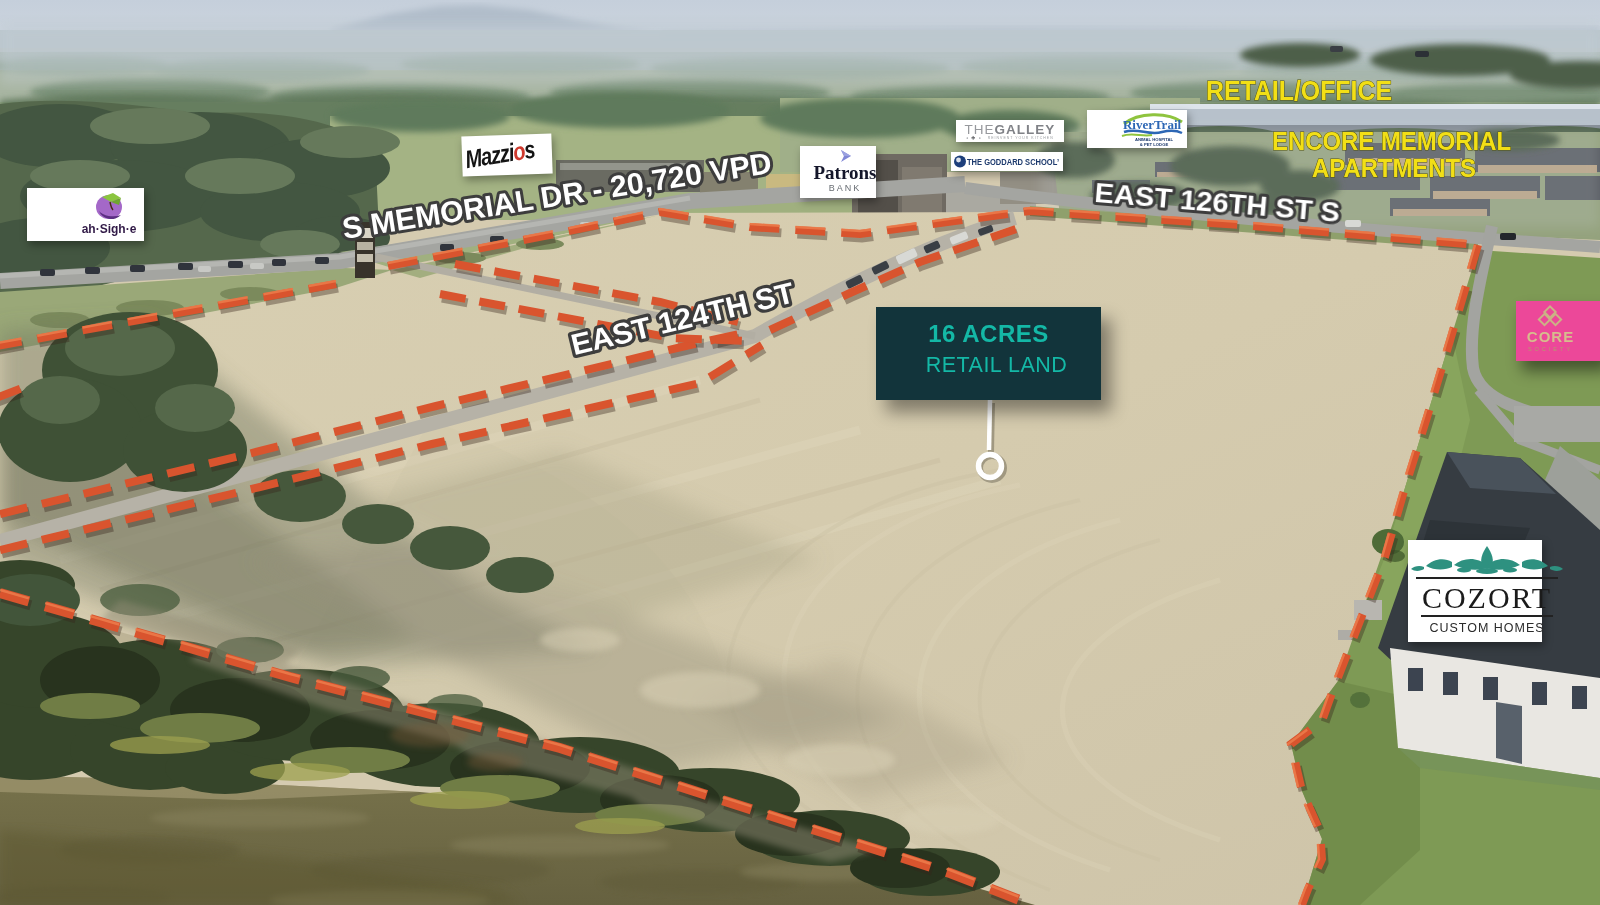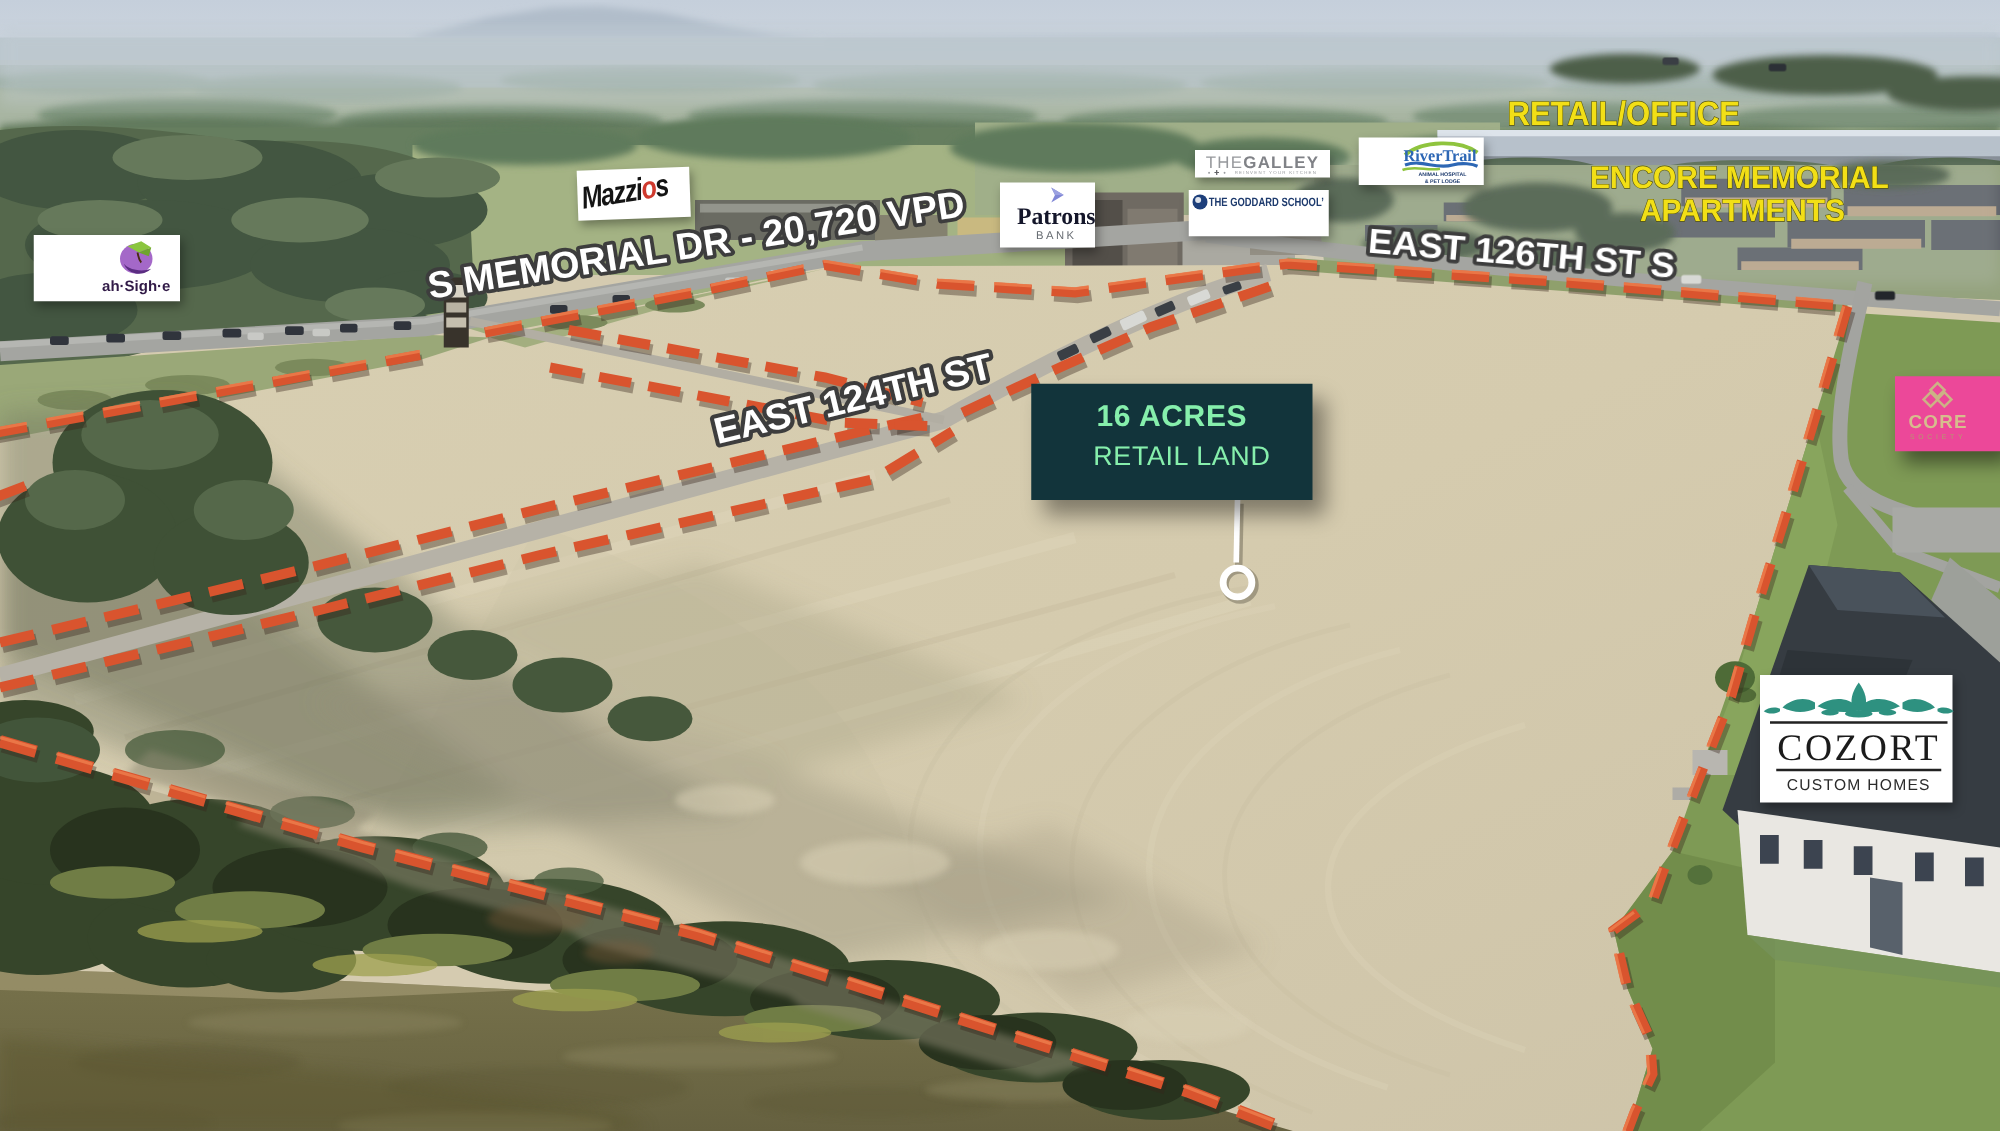--- a/index.html
+++ b/index.html
@@ -450,21 +450,21 @@
     <text x="45" y="33" text-anchor="middle" font-family="Liberation Serif,serif" font-weight="bold" font-size="19" fill="#14162a">Patrons</text>
     <text x="45" y="45" text-anchor="middle" font-family="Liberation Sans,sans-serif" font-size="9" letter-spacing="2" fill="#676c72">BANK</text>
   </svg>
 </div>
 
 <div class="box" style="left:956px;top:120px;width:108px;height:22px;">
   <div style="margin-top:2px;text-align:center;font-size:13.5px;letter-spacing:1px;"><span style="font-weight:400;color:#97999d;">THE</span><span style="font-weight:bold;color:#808287;">GALLEY</span></div>
   <div style="text-align:center;font-size:3.5px;color:#9a9da1;letter-spacing:1px;margin-top:-1px;">● ➕ ● &nbsp; REINVENT YOUR KITCHEN</div>
 </div>
 
-<div class="box" style="left:951px;top:152px;width:112px;height:37px;">
+<div class="box" style="left:951px;top:152px;width:112px;height:19px;">
   <svg width="112" height="19" viewBox="0 0 112 19">
     <circle cx="9" cy="9.5" r="6" fill="#1d3f7b"></circle>
     <circle cx="7.5" cy="8" r="2.4" fill="#ffffff" opacity=".85"></circle>
     <text x="16" y="13" font-family="Liberation Sans,sans-serif" font-weight="bold" font-size="9.6" textLength="92" lengthAdjust="spacingAndGlyphs" fill="#1d3a6d">THE GODDARD SCHOOL’</text>
   </svg>
 </div>
 
 <div class="box" style="left:1087px;top:110px;width:69px;height:38px;padding-left:31px;">
   <svg width="69" height="38" viewBox="0 0 69 38">
     <path d="M6,14 C20,2 50,2 64,12" stroke="#8fc43e" stroke-width="3" fill="none"></path>
@@ -481,38 +481,38 @@
     <g stroke="#cbb285" stroke-width="2" fill="none">
       <rect x="30" y="7" width="8" height="8" transform="rotate(45 34 11)"></rect>
       <rect x="24.5" y="14.5" width="8" height="8" transform="rotate(45 28.5 18.5)"></rect>
       <rect x="35.5" y="14.5" width="8" height="8" transform="rotate(45 39.5 18.5)"></rect>
     </g>
     <text x="34.5" y="41" text-anchor="middle" font-family="Liberation Sans,sans-serif" font-weight="bold" font-size="15" letter-spacing="1" fill="#d6bd8d">CORE</text>
     <text x="34.5" y="50" text-anchor="middle" font-family="Liberation Sans,sans-serif" font-size="5.5" letter-spacing="3" fill="#b49a6e">SOCIETY</text>
   </svg>
 </div>
 
-<div class="box" style="left:1408px;top:540px;width:154px;height:102px;">
+<div class="box" style="left:1408px;top:540px;width:134px;height:102px;">
   <svg width="158" height="102" viewBox="0 0 158 102">
     <g fill="#2e9180">
       <path d="M79,6 C84,13 87,21 83,28 L75,28 C71,21 74,13 79,6 Z"></path>
       <path d="M79,26 C69,16 55,18 46,25 C56,30 70,31 79,28 C88,31 102,30 112,25 C103,18 89,16 79,26 Z"></path>
       <path d="M44,22 C36,17 25,19 18,26 C27,31 38,30 44,27 Z"></path>
       <path d="M114,22 C122,17 133,19 140,26 C131,31 120,30 114,27 Z"></path>
       <path d="M16,27 C12,25 6,26 3,29 C7,32 13,31 16,29 Z"></path>
       <path d="M142,27 C146,25 152,26 155,29 C151,32 145,31 142,29 Z"></path>
       <ellipse cx="79" cy="31" rx="11" ry="3"></ellipse>
       <ellipse cx="56" cy="30" rx="7" ry="2.4"></ellipse>
           <ellipse cx="102" cy="30" rx="7" ry="2.4"></ellipse>
     </g>
     <rect x="8" y="37" width="142" height="2" fill="#222"></rect>
     <text x="79" y="68" text-anchor="middle" font-family="Liberation Serif,serif" font-size="30" letter-spacing="2" fill="#1b1b1b">COZORT</text>
     <rect x="13" y="75" width="132" height="2" fill="#222"></rect>
     <text x="79" y="92" text-anchor="middle" font-family="Liberation Sans,sans-serif" font-size="12.5" letter-spacing="1" fill="#2b2b2b">CUSTOM HOMES</text>
   </svg>
 </div>
 
-<div style="position:absolute;left:825px;top:307px;width:225px;height:93px;background:#12343b;box-shadow:10px 12px 16px rgba(0,0,0,.4);text-align:center;color:#86efac;">
+<div style="position:absolute;left:876px;top:307px;width:225px;height:93px;background:#12343b;box-shadow:10px 12px 16px rgba(0,0,0,.4);text-align:center;color:#14b8a6;">
   <div style="margin-top:13px;font-size:24px;font-weight:bold;letter-spacing:.5px;">16 ACRES</div>
   <div style="margin-top:5px;font-size:21.5px;letter-spacing:.5px;margin-left:16px;">RETAIL LAND</div>
 </div>
 
 </div>
 
 </body></html>

